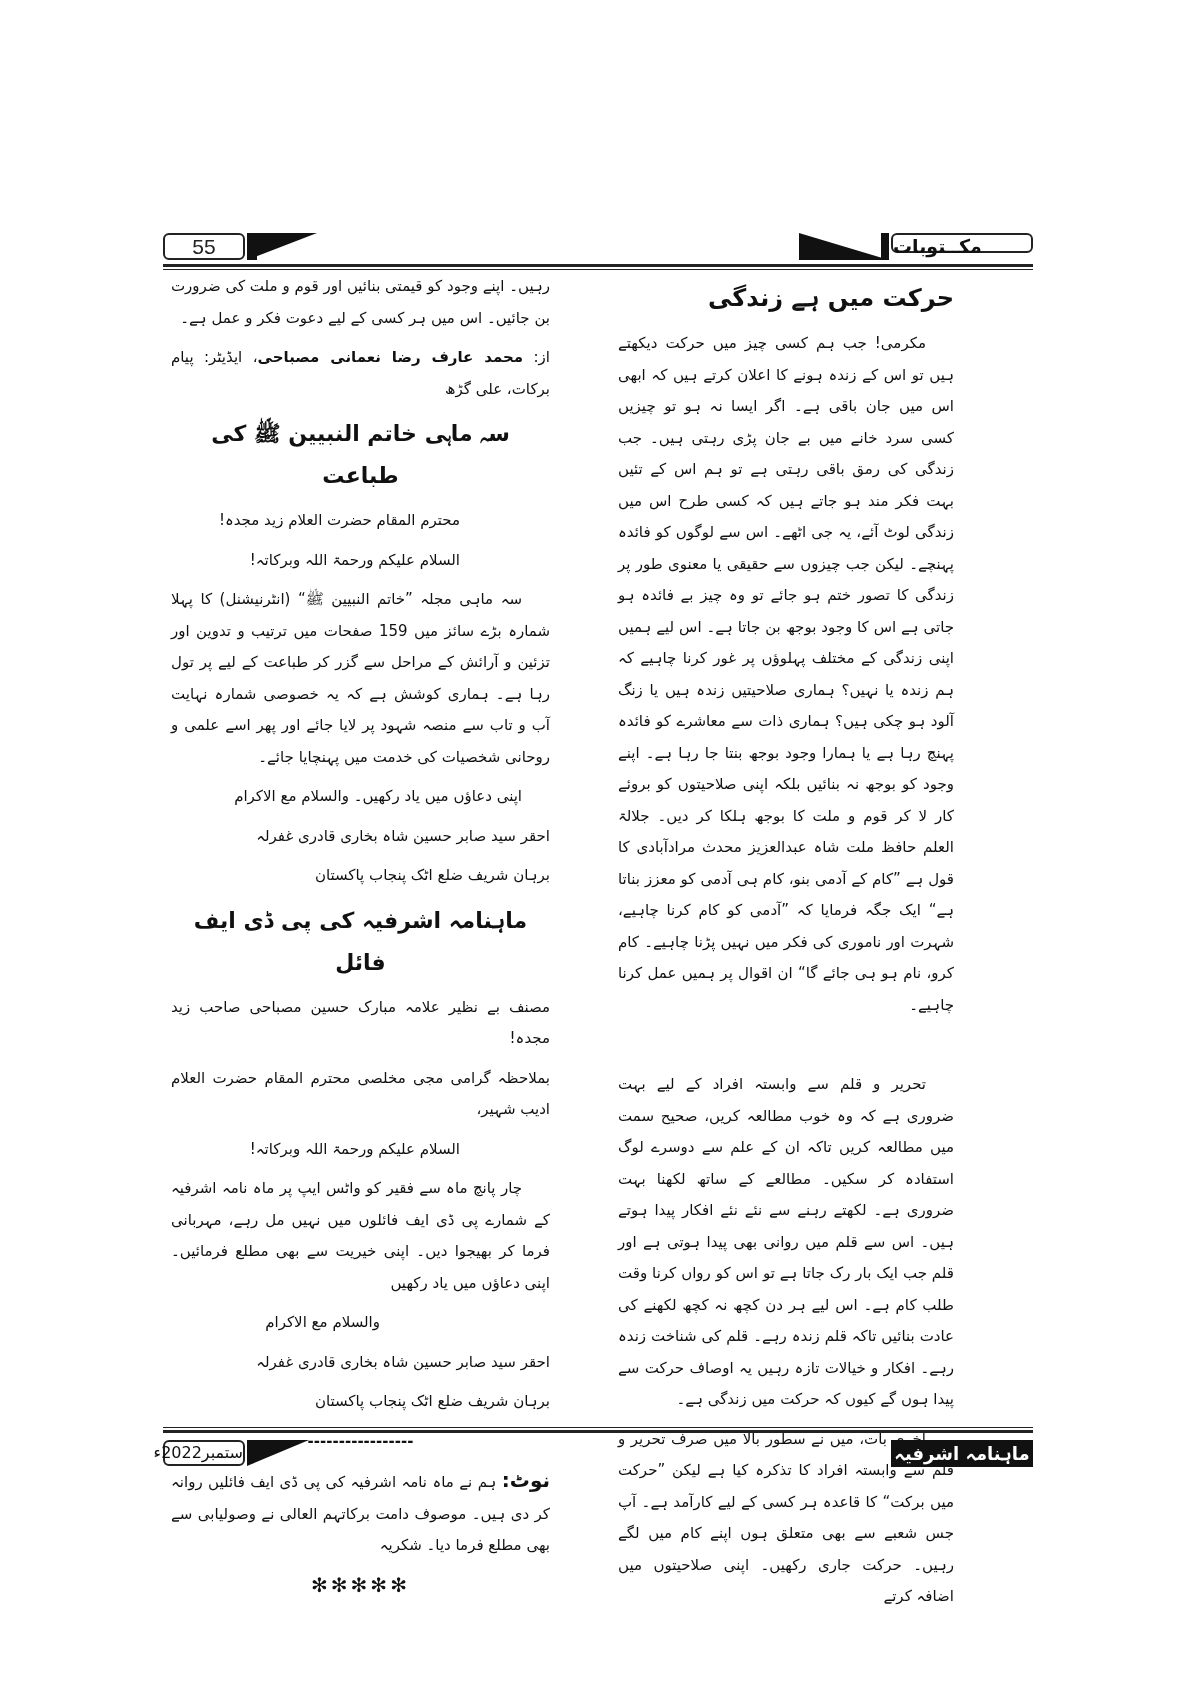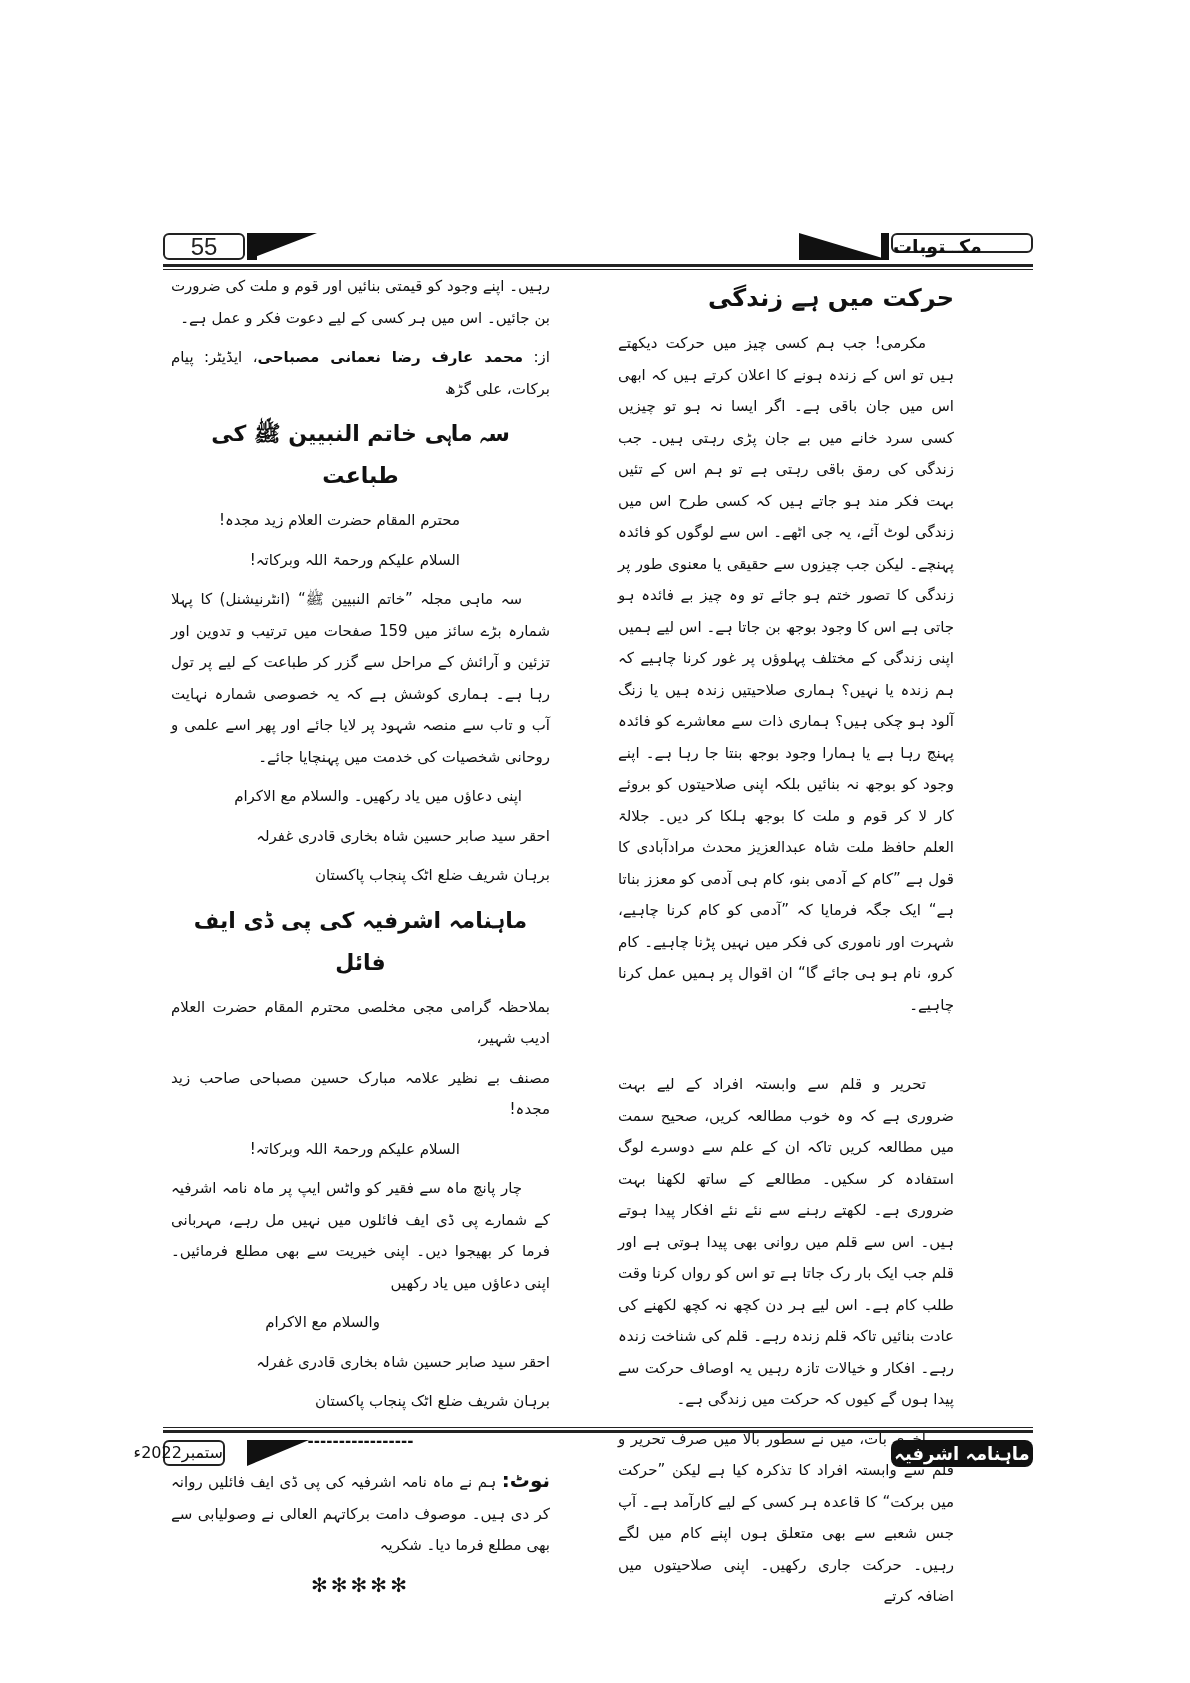--- a/index.html
+++ b/index.html
@@ -4,42 +4,42 @@
 <style>
   html, body { margin:0; padding:0; background:#ffffff; }
   body { width:1190px; height:1683px; position:relative; overflow:hidden;
          font-family:"DejaVu Sans", sans-serif; color:#111; }
   .page { position:absolute; left:0; top:0; width:1190px; height:1683px; }
 
   
   .hdr { position:absolute; left:163px; top:233px; width:870px; height:30px; }
   .pgbox { position:absolute; left:0; top:0; width:82px; height:27px; border:2px solid #222;
            border-radius:6px; box-sizing:border-box; text-align:center;
-           font-family:"Liberation Sans", sans-serif; font-size:24px; line-height:24px; color:#222; }
+           font-family:"Liberation Sans", sans-serif; font-size:21px; line-height:24px; color:#222; }
   .wedge-l { position:absolute; left:84px; top:0; width:0; height:0;
              border-top:27px solid #111; border-right:70px solid transparent; }
   .wedge-l2 { position:absolute; left:84px; top:0; width:10px; height:27px; background:#111; }
   .sec-box { position:absolute; right:0; top:0; width:142px; height:20px; border:2px solid #222;
              border-radius:6px; box-sizing:border-box; text-align:left; direction:rtl;
              font-family:"DejaVu Sans", sans-serif; font-weight:bold; font-size:19px; line-height:23px;
              letter-spacing:3px; }
   .wedge-r { position:absolute; right:144px; top:0; width:0; height:0;
              border-top:27px solid transparent; border-right:90px solid #111; transform:scaleX(-1); }
   .wedge-r2 { position:absolute; right:144px; top:0; width:8px; height:27px; background:#111; }
   .rule { position:absolute; left:163px; width:870px; background:#222; }
 
   
   .ftr { position:absolute; left:163px; top:1440px; width:870px; height:30px; }
-  .date-box { position:absolute; left:0; top:0; width:62px; height:26px; border:2px solid #222;
+  .date-box { position:absolute; left:0; top:0; width:82px; height:26px; border:2px solid #222;
               border-radius:6px; box-sizing:border-box; text-align:center; direction:rtl;
               font-family:"DejaVu Sans", sans-serif; font-size:16px; line-height:22px; }
   .wedge-f { position:absolute; left:84px; top:0; width:0; height:0;
              border-bottom:26px solid #111; border-right:62px solid transparent; transform:scaleY(-1); }
   .brand { position:absolute; right:0; top:0; width:142px; height:27px; background:#111; color:#fff;
-           border-radius:8px; text-align:center; direction:rtl;
+           border-radius:0; text-align:center; direction:rtl;
            font-family:"DejaVu Sans", sans-serif; font-weight:bold; font-size:18px; line-height:27px; }
 
   
   .col { position:absolute; direction:rtl; text-align:justify;
          font-family:"DejaVu Sans", sans-serif; font-size:15px; line-height:31.5px; }
   .col-right { left:610px; top:268px; width:352px; }
   .col-left { left:163px; top:263px; width:395px; }
   .col p { margin:8px; }
   .ttl { text-align:right; font-weight:bold; font-size:24px; line-height:44px; margin:0; }
   .ttl2 { text-align:center; font-weight:bold; font-size:22px; line-height:42px; margin:2px 0; }
@@ -85,22 +85,22 @@
 
     <p class="ttl2">سہ ماہی خاتم النبیین ﷺ کی طباعت</p>
     <p class="ind2">محترم المقام حضرت العلام زید مجدہ!</p>
     <p class="ind2">السلام علیکم ورحمۃ اللہ وبرکاتہ!</p>
     <p class="ind">سہ ماہی مجلہ ”خاتم النبیین ﷺ“ (انٹرنیشنل) کا پہلا شمارہ بڑے سائز میں 159 صفحات میں ترتیب و تدوین اور تزئین و آرائش کے مراحل سے گزر کر طباعت کے لیے پر تول رہا ہے۔ ہماری کوشش ہے کہ یہ خصوصی شمارہ نہایت آب و تاب سے منصہ شہود پر لایا جائے اور پھر اسے علمی و روحانی شخصیات کی خدمت میں پہنچایا جائے۔</p>
     <p class="ind">اپنی دعاؤں میں یاد رکھیں۔ والسلام مع الاکرام</p>
     <p>احقر سید صابر حسین شاہ بخاری قادری غفرلہ</p>
     <p>برہان شریف ضلع اٹک پنجاب پاکستان</p>
 
     <p class="ttl2">ماہنامہ اشرفیہ کی پی ڈی ایف فائل</p>
+    <p>مصنف بے نظیر علامہ مبارک حسین مصباحی صاحب زید مجدہ!</p>
     <p>بملاحظہ گرامی مجی مخلصی محترم المقام حضرت العلام ادیب شہیر،</p>
-    <p>مصنف بے نظیر علامہ مبارک حسین مصباحی صاحب زید مجدہ!</p>
     <p class="ind2">السلام علیکم ورحمۃ اللہ وبرکاتہ!</p>
     <p class="ind">چار پانچ ماہ سے فقیر کو واٹس ایپ پر ماہ نامہ اشرفیہ کے شمارے پی ڈی ایف فائلوں میں نہیں مل رہے، مہربانی فرما کر بھیجوا دیں۔ اپنی خیریت سے بھی مطلع فرمائیں۔ اپنی دعاؤں میں یاد رکھیں</p>
     <p class="ind3">والسلام مع الاکرام</p>
     <p>احقر سید صابر حسین شاہ بخاری قادری غفرلہ</p>
     <p>برہان شریف ضلع اٹک پنجاب پاکستان</p>
 
     <p class="dash">-----------------</p>
     <p>
       <span class="note-lbl">نوٹ:</span>
       <span>ہم نے ماہ نامہ اشرفیہ کی پی ڈی ایف فائلیں روانہ کر دی ہیں۔ موصوف دامت برکاتہم العالی نے وصولیابی سے بھی مطلع فرما دیا۔ شکریہ</span>

